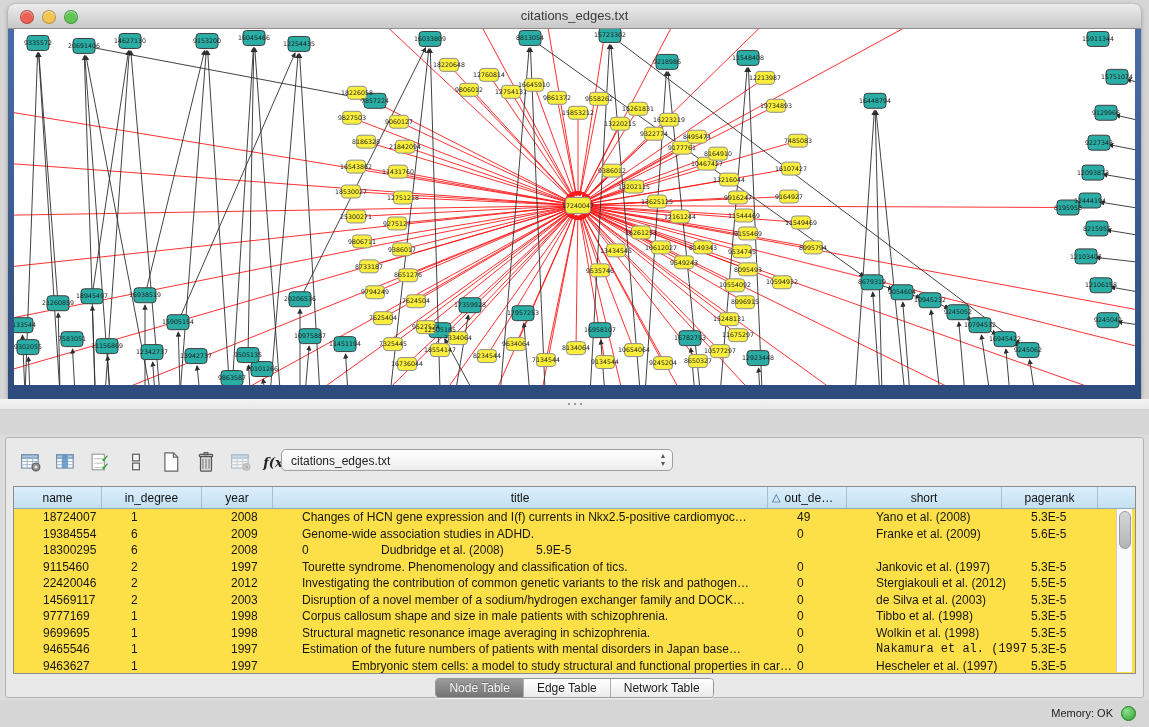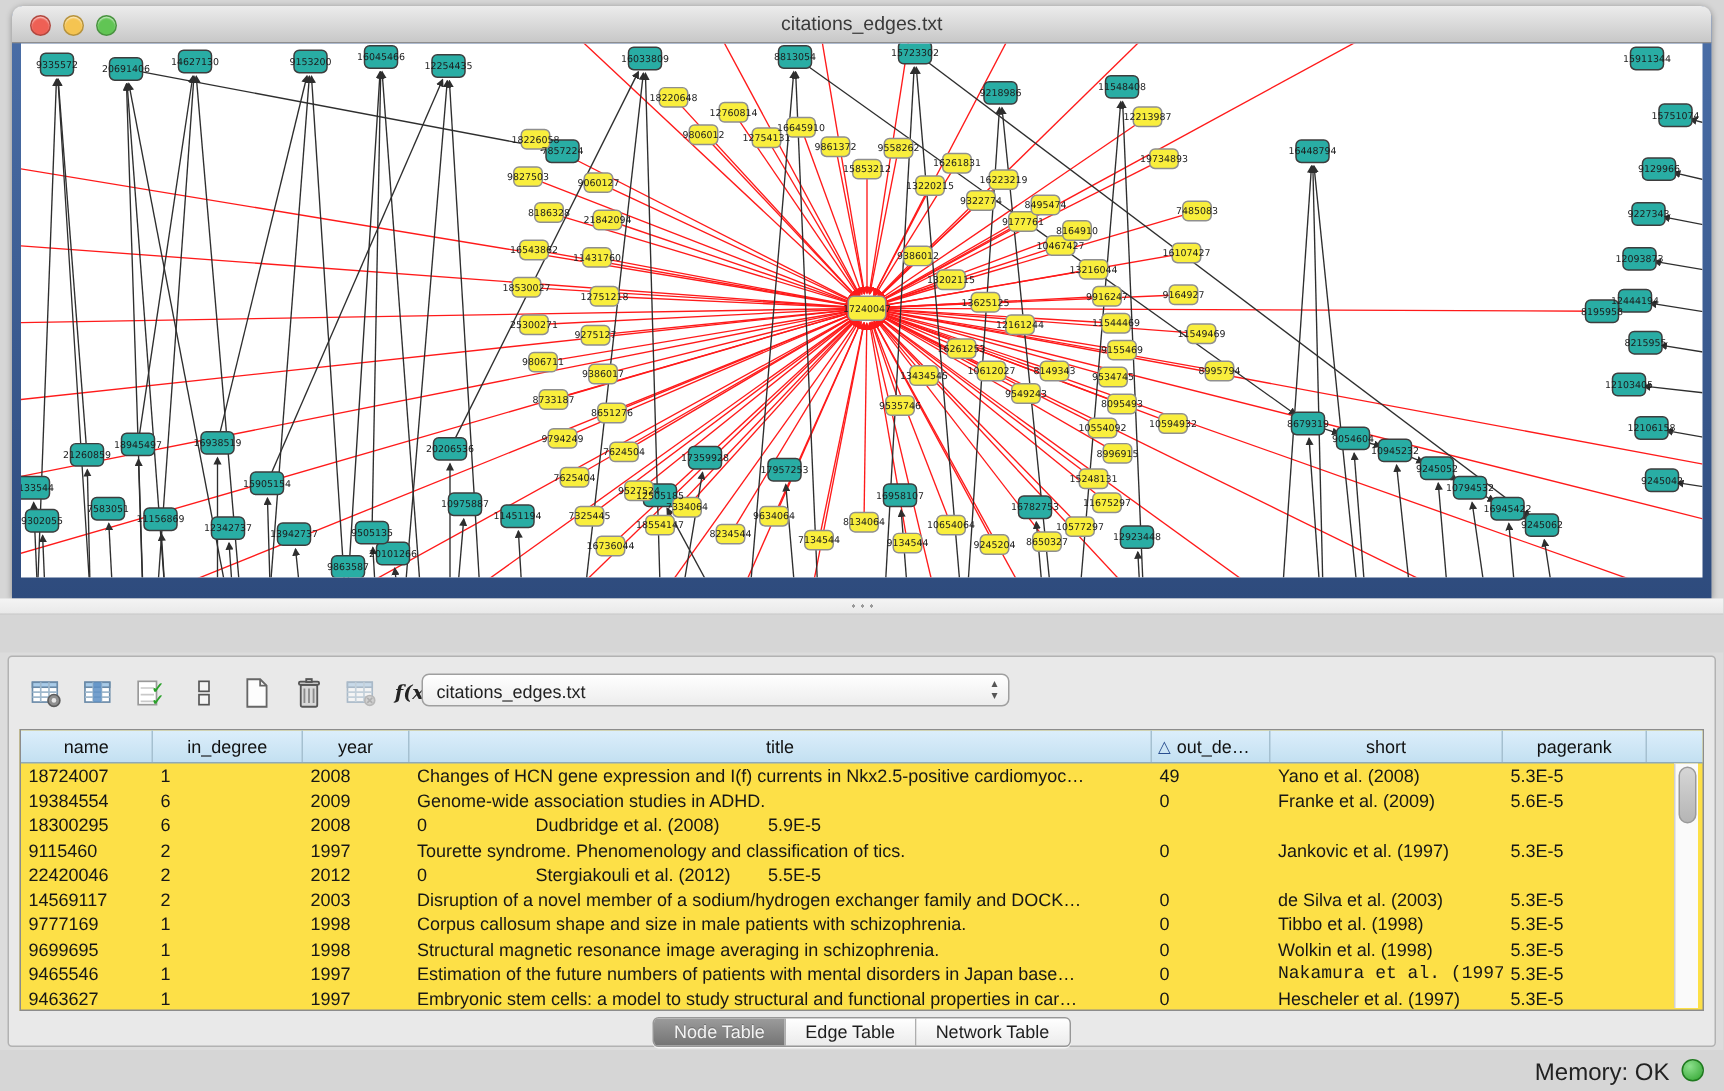--- a/index.html
+++ b/index.html
@@ -40,33 +40,33 @@
   .fx{font-family:"DejaVu Serif",serif;font-style:italic;font-weight:bold;font-size:13px;color:#222;}
   .combo{position:absolute;left:275px;top:11px;width:392px;height:22px;border:1px solid #9f9f9f;border-radius:5px;
     background:linear-gradient(#ffffff,#ededed);font-size:12px;color:#222;line-height:22px;padding-left:9px;box-sizing:border-box;cursor:pointer;}
   .combo .arrows{position:absolute;right:7px;top:2px;display:flex;flex-direction:column;line-height:8px;font-size:8px;color:#555;}
 
   .tblwrap{position:absolute;left:7px;top:48px;width:1123px;height:188px;background:#fde047;border:1px solid #8c8c8c;box-sizing:border-box;}
   .thead{display:flex;height:21px;background:linear-gradient(#dceefb,#c3e0f1);border-bottom:1px solid #8fa9b8;}
   .th{box-sizing:border-box;border-right:1px solid #a5c0d0;font-size:12px;color:#111;display:flex;align-items:center;justify-content:center;overflow:hidden;white-space:nowrap;cursor:pointer;}
   .th.sorted{justify-content:flex-start;padding-left:4px;}
   .sorttri{color:#2a4f8f;margin-right:4px;font-size:11px;}
-  .trow{display:flex;height:16.5px;align-items:center;cursor:default;}
+  .trow{display:flex;height:16.5px;align-items:center;cursor:default;margin-left:24px;}
   .td{box-sizing:border-box;padding-left:5px;font-size:12px;color:#161616;white-space:nowrap;overflow:hidden;}
   .vscroll{position:absolute;right:3px;top:22px;width:15px;height:163px;background:#fafafa;border-left:1px solid #d0d0d0;}
   .vthumb{position:absolute;left:2px;top:2px;width:10px;height:36px;border-radius:6px;background:linear-gradient(#d6d6d6,#b5b5b5);border:1px solid #9a9a9a;cursor:pointer;}
 
   .tabbar{position:absolute;left:0;right:0;top:240px;display:flex;justify-content:center;}
   .segs{display:inline-flex;border:1px solid #979797;border-radius:4px;overflow:hidden;box-shadow:0 1px 0 rgba(255,255,255,.7);}
   .seg{padding:2px 13px;font-size:12px;color:#1e1e1e;background:linear-gradient(#ffffff,#ebebeb);border-right:1px solid #aeaeae;cursor:pointer;white-space:nowrap;}
   .seg:last-child{border-right:none;}
   .seg.active{background:linear-gradient(#9b9b9b,#747474);color:#f4f4f4;text-shadow:0 -1px 0 rgba(0,0,0,.25);}
 
   .statusbar{position:absolute;left:0;top:700px;width:1149px;height:27px;background:#d6d6d6;}
-  .mem{position:absolute;right:36px;top:7px;font-size:16px;color:#222;}
+  .mem{position:absolute;right:36px;top:7px;font-size:11px;color:#222;}
   .memdot{position:absolute;right:13px;top:6px;width:13px;height:13px;border-radius:50%;border:1px solid #1f7a1f;
     background:radial-gradient(circle at 35% 30%,#8ce08c,#2ea32e);cursor:pointer;}
 </style>
 </head>
 <body>
 
 <div class="stage">
 
   <div class="net-window">
     <div class="titlebar">
@@ -674,20 +674,21 @@
               <div class="td" style="width: 71px;">1997</div>
               <div class="td" style="width: 495px;">Tourette syndrome. Phenomenology and classification of tics.</div>
               <div class="td" style="width: 79px;">0</div>
               <div class="td" style="width: 155px;">Jankovic et al. (1997)</div>
               <div class="td" style="width: 96px;">5.3E-5</div>
             </div>
             <div class="trow">
               <div class="td" style="width: 88px;">22420046</div>
               <div class="td" style="width: 100px;">2</div>
               <div class="td" style="width: 71px;">2012</div>
+              <div class="td" style="width: 495px;">Investigating the contribution of common genetic variants to the risk and pathogen…</div>
               <div class="td" style="width: 79px;">0</div>
               <div class="td" style="width: 155px;">Stergiakouli et al. (2012)</div>
               <div class="td" style="width: 96px;">5.5E-5</div>
             </div>
             <div class="trow">
               <div class="td" style="width: 88px;">14569117</div>
               <div class="td" style="width: 100px;">2</div>
               <div class="td" style="width: 71px;">2003</div>
               <div class="td" style="width: 495px;">Disruption of a novel member of a sodium/hydrogen exchanger family and DOCK…</div>
               <div class="td" style="width: 79px;">0</div>
@@ -718,21 +719,21 @@
               <div class="td" style="width: 71px;">1997</div>
               <div class="td" style="width: 495px;">Estimation of the future numbers of patients with mental disorders in Japan base…</div>
               <div class="td" style="width: 79px;">0</div>
               <div class="td" style="width: 155px; font-family: Liberation Mono, monospace;">Nakamura et al. (1997)</div>
               <div class="td" style="width: 96px;">5.3E-5</div>
             </div>
             <div class="trow">
               <div class="td" style="width: 88px;">9463627</div>
               <div class="td" style="width: 100px;">1</div>
               <div class="td" style="width: 71px;">1997</div>
-              <div class="td" style="width: 495px;">Embryonic stem cells: a model to study structural and functional properties in car…</div>
+              <div class="td" style="width: 495px; text-align: right;">Embryonic stem cells: a model to study structural and functional properties in car…</div>
               <div class="td" style="width: 79px;">0</div>
               <div class="td" style="width: 155px;">Hescheler et al. (1997)</div>
               <div class="td" style="width: 96px;">5.3E-5</div>
             </div>
           </div>
         <div class="vscroll">
           <div class="vthumb"></div>
         </div>
       </div>
 

